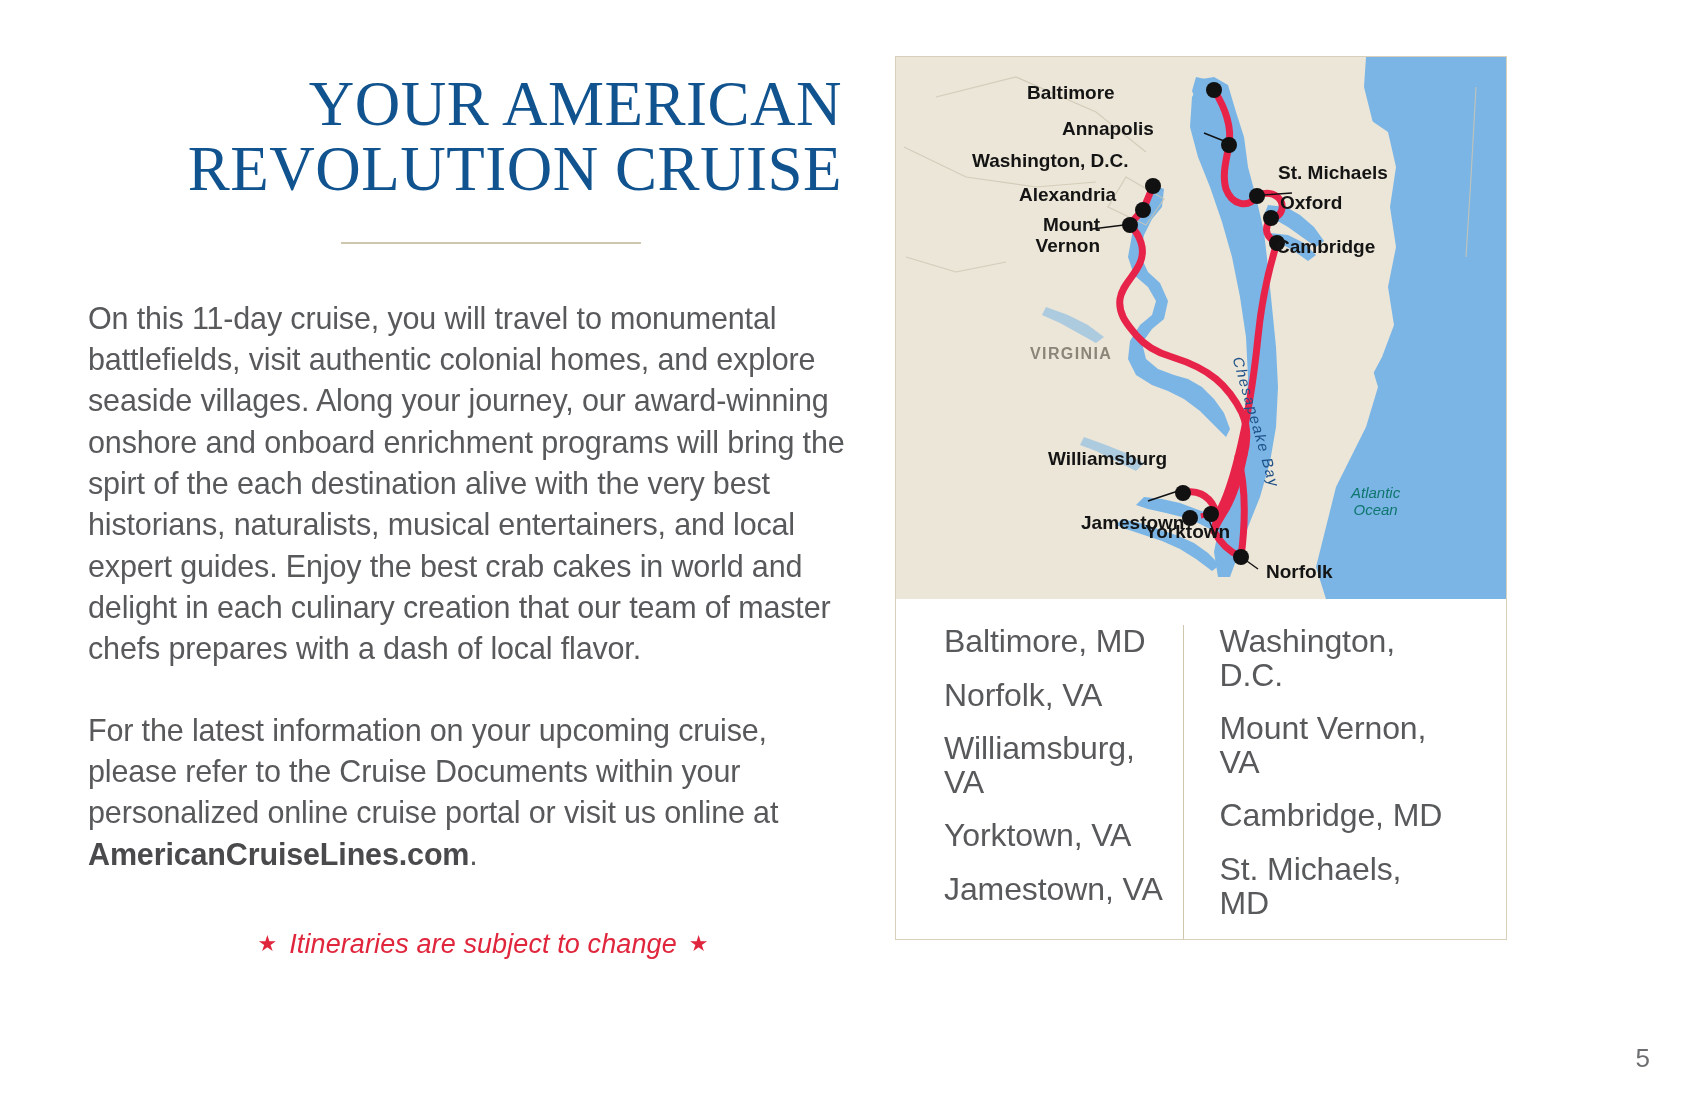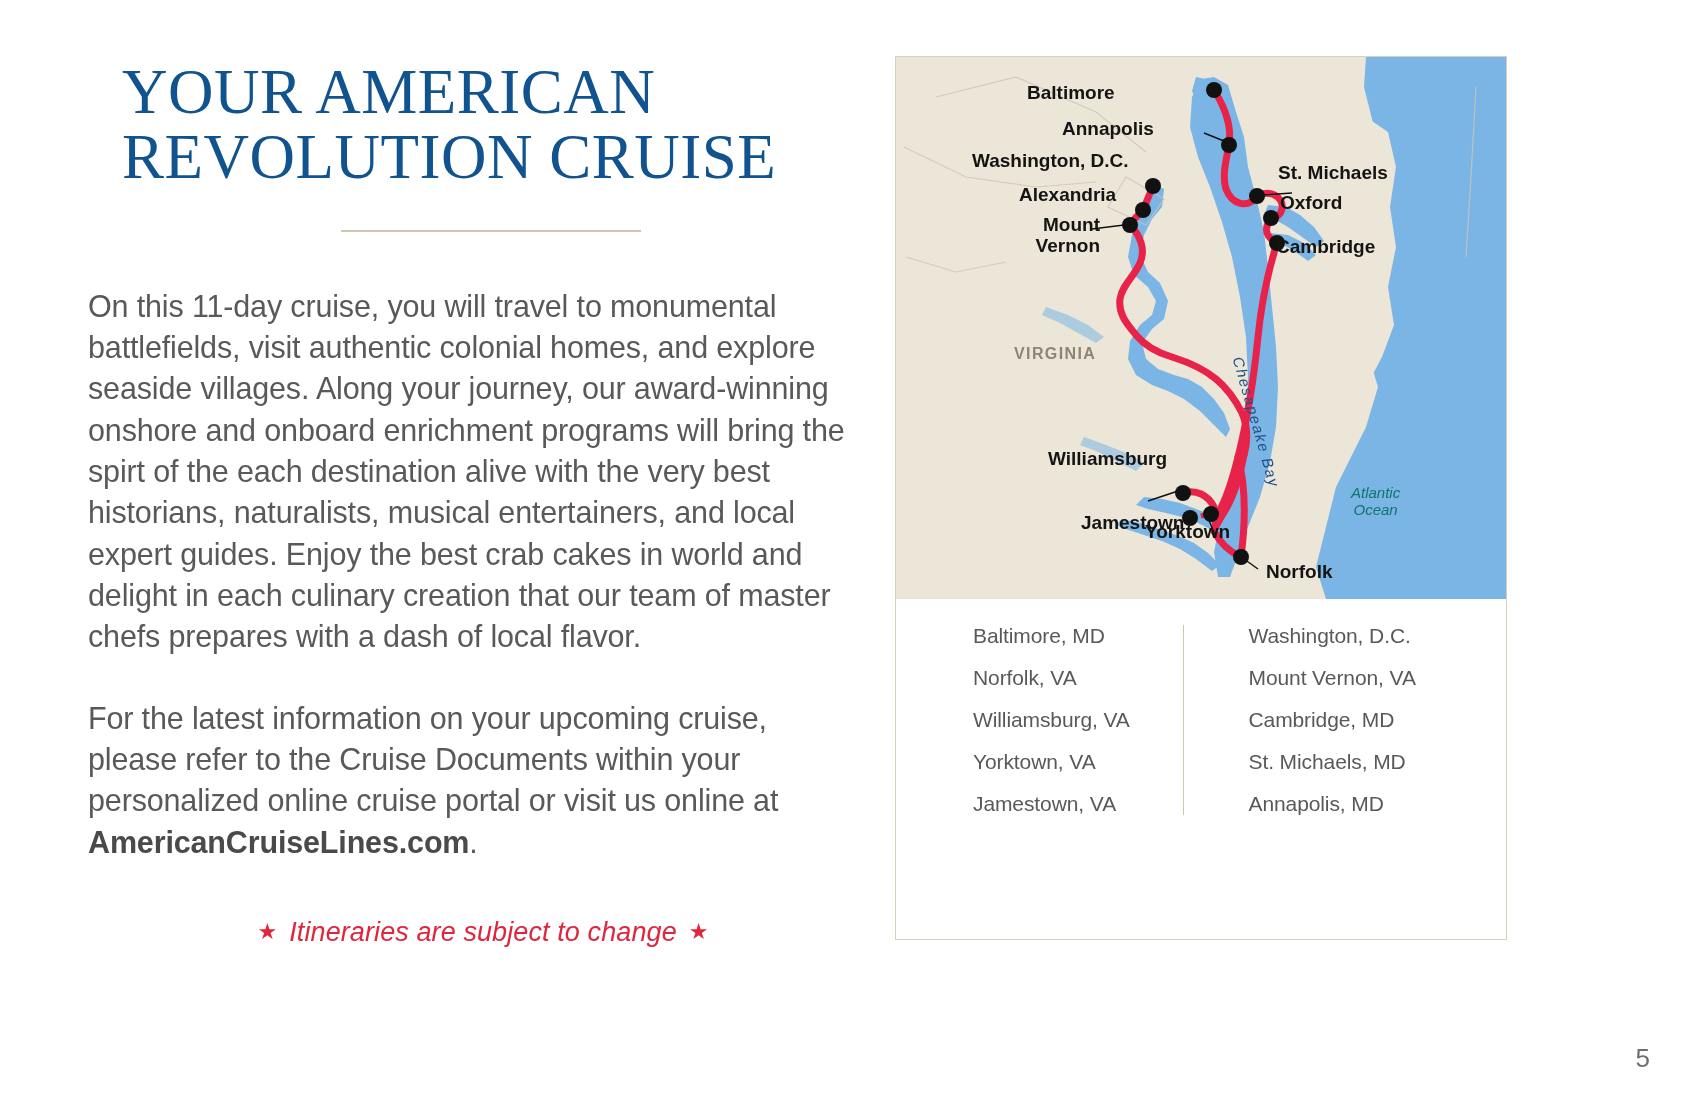--- a/index.html
+++ b/index.html
@@ -22,22 +22,22 @@
     top: 56px;
     width: 770px;
   }
 
   .page-title {
     color: #10538f;
     font-family: "Liberation Serif", serif;
     font-size: 63px;
     line-height: 1.03;
     letter-spacing: 0.5px;
-    text-align: left;
-    margin: 4px;
+    text-align: right;
+    margin: 16px;
     font-weight: 400;
     padding-left: 30px;
   }
   .title-line { display: block; white-space: nowrap; }
 
   .title-rule {
     width: 300px;
     height: 2px;
     background: #cfc6ae;
     margin: 40px auto 0 auto;
@@ -94,21 +94,21 @@
 
   .map-label {
     position: absolute;
     font-family: "Liberation Sans", sans-serif;
     font-weight: 700;
     font-size: 19px;
     color: #141414;
     white-space: nowrap;
     line-height: 1.08;
   }
-  .map-label.small { font-size: 16px; font-weight: 700; color: #8a8578; letter-spacing: 1.4px; }
+  .map-label.small { font-size: 16px; font-weight: 700; color: #8a8578; letter-spacing: 1.4px; margin-left: 16px; }
   .map-label.ocean {
     font-weight: 400; font-style: italic; font-size: 15px;
     color: #0f766e; text-align: center; line-height: 1.12;
   }
   .map-label.bay {
     font-weight: 400; font-style: italic; font-size: 15px;
     color: #1d4f86; letter-spacing: 1.5px;
   }
 
   .ports-section { padding: 0 30px; }
@@ -133,25 +133,24 @@
     display: flex;
     flex-direction: column;
     gap: 20px;
   }
   .ports-col.right-col-list {
     border-left: 1px solid #cfc6ae;
     padding-left: 36px;
   }
   .port-item {
     color: #58595b;
-    font-size: 21px;
+    font-size: 32px;
     font-weight: 300;
     letter-spacing: -0.1px;
     line-height: 1.05;
-    margin-left: 29px;
   }
 
   .page-number {
     position: absolute;
     right: 50px;
     bottom: 26px;
     color: #6d6e70;
     font-size: 26px;
     font-weight: 300;
   }

